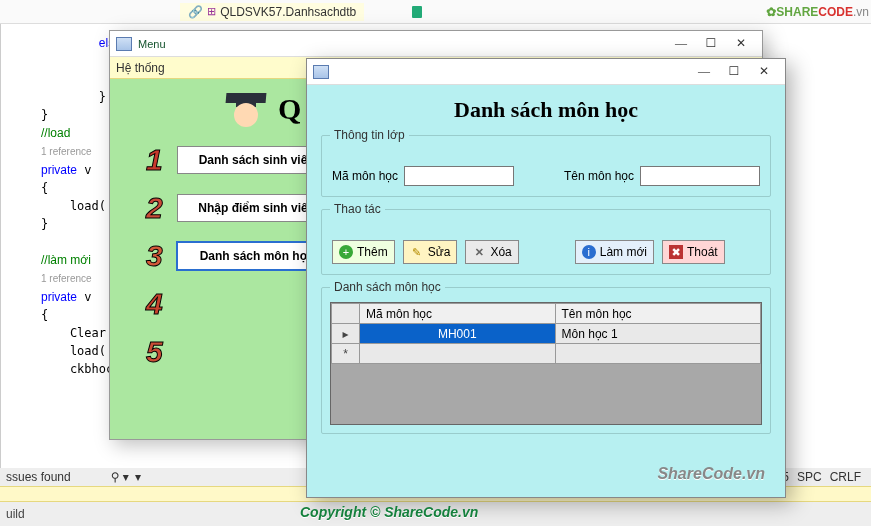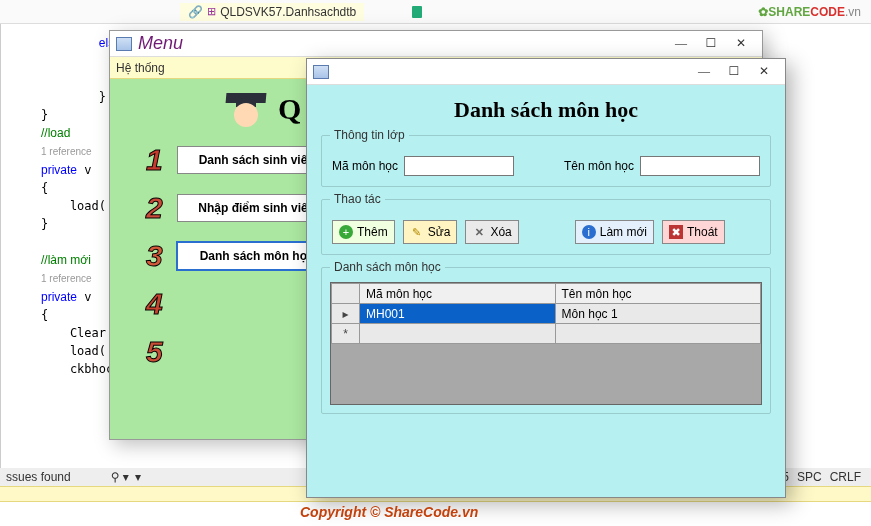--- a/index.html
+++ b/index.html
@@ -5,60 +5,60 @@
 * { margin: 0; padding: 0; box-sizing: border-box; font-family: "Segoe UI", Tahoma, sans-serif; font-size: 12px; }
 body { width: 871px; height: 526px; background: #fff; position: relative; overflow: hidden; }
 
 
 .ide-bg { position: absolute; top: 0; left: 0; right: 0; bottom: 0; background: #fff; }
 .ide-tabs { height: 24px; background: #fafafa; border-bottom: 1px solid #ddd; display: flex; align-items: center; padding-left: 180px; gap: 40px; }
 .ide-tab { display: flex; align-items: center; gap: 4px; color: #333; padding: 2px 8px; }
 .ide-tab.active { background: #fffde0; }
 .ide-tab .cs-icon { color: #939; font-size: 11px; }
 .ide-tab .note-icon { width: 10px; height: 12px; background: #2a7; border-radius: 1px; }
-.watermark-logo { position: absolute; top: 2px; right: 10px; font-weight: bold; font-size: 15px; color: #62a641; }
+.watermark-logo { position: absolute; top: 2px; right: 2px; font-weight: bold; font-size: 15px; color: #62a641; }
 .watermark-logo b { color: #d8322f; }
 
 .code-area { position: absolute; top: 24px; left: 0; right: 0; bottom: 56px; background: #fff; padding: 10px 0 0 40px; font-family: Consolas, monospace; font-size: 13px; line-height: 18px; color: #000; border-left: 1px solid #ccc; }
 .code-area pre { font-family: Consolas, monospace; white-space: pre; }
 .kw { color: #0000ff; }
 .cm { color: #008000; }
 .ref-lens { color: #999; font-size: 10px; }
 
 .status-bar { position: absolute; bottom: 40px; left: 0; right: 0; height: 18px; background: #eee; display: flex; align-items: center; padding: 0 6px; font-size: 11px; color: #333; }
 .status-bar .spacer { flex: 1; }
 .status-bar .col { padding: 0 4px; }
 .yellowstrip { position: absolute; bottom: 24px; left: 0; right: 0; height: 16px; background: #fff9c8; border-top: 1px solid #e6d87f; border-bottom: 1px solid #e6d87f; }
 .bottom-bar { position: absolute; bottom: 0; left: 0; right: 0; height: 24px; background: #eee; display: flex; align-items: center; padding: 0 6px; font-size: 11px; color: #444; }
 
 
 .win-menu { position: absolute; left: 109px; top: 30px; width: 654px; height: 410px; background: #fff; border: 1px solid #999; box-shadow: 5px 5px 18px rgba(0,0,0,0.25); }
 .win-titlebar { height: 26px; background: #fff; display: flex; align-items: center; padding: 0 6px; border-bottom: 1px solid #ddd; }
 .win-titlebar .app-icon { width: 16px; height: 14px; border: 1px solid #5a7bb0; background: linear-gradient(#cfe0f5,#a9c4e8); margin-right: 6px; }
-.win-titlebar .title { flex: 1; color: #701a75; font-size: 18px; font-style: italic; }
+.win-titlebar .title { flex: 1; color: #14532d; font-size: 11px; }
 .win-titlebar .winbtn { width: 30px; height: 20px; display: flex; align-items: center; justify-content: center; color: #333; font-family: "Segoe UI Symbol"; }
 .win-menu .menustrip { height: 22px; background: #fffccc; border-bottom: 1px solid #e6d87f; display: flex; align-items: center; padding: 0 6px; font-size: 12px; color: #333; }
 .win-menu .menu-body { background: #abe7a0; height: calc(100% - 48px); padding: 10px 16px; }
 .menu-body .header { display: flex; align-items: center; gap: 12px; margin-bottom: 12px; margin-left: 100px; }
 .grad-icon { width: 40px; height: 40px; position: relative; }
 .grad-icon .head { width: 24px; height: 24px; background: #ffd9b3; border-radius: 50%; position: absolute; top: 14px; left: 8px; }
 .grad-icon .cap { position: absolute; top: 4px; left: 0; width: 40px; height: 10px; background: #2a2f3a; transform: skewX(-5deg); }
 .grad-icon .capbase { position: absolute; top: 11px; left: 10px; width: 20px; height: 7px; background: #2a2f3a; }
 .menu-body .bigq { font-family: "Times New Roman", serif; font-weight: bold; font-size: 30px; color: #000; }
 .menu-row { display: flex; align-items: center; gap: 14px; margin: 14px 0 14px 20px; }
 .num-icon { font-family: "Arial Black", Impact, sans-serif; font-size: 30px; font-style: italic; font-weight: 900; -webkit-text-stroke: 1px #000; }
 .num-icon.n1 { color: #c6392c; } .num-icon.n2 { color: #c94a37; } .num-icon.n3 { color: #d45a3a; } .num-icon.n4 { color: #c7432d; } .num-icon.n5 { color: #c94e36; }
 .menu-btn { width: 160px; height: 28px; background: #fff; border: 1px solid #888; font-weight: bold; font-size: 12px; cursor: pointer; text-align: center; white-space: nowrap; overflow: hidden; }
 .menu-btn:focus, .menu-btn.focused { outline: 2px solid #2a6ed0; outline-offset: -1px; }
 
 
 .win-dialog { position: absolute; left: 306px; top: 58px; width: 480px; height: 440px; background: #fff; border: 1px solid #888; box-shadow: 6px 6px 20px rgba(0,0,0,0.3); }
 .win-dialog .client { background: #b7f0f1; height: calc(100% - 26px); padding: 8px 14px 12px; position: relative; }
 .dlg-title { font-family: "Times New Roman", serif; font-size: 22px; font-weight: bold; text-align: center; margin: 4px 0 12px; }
-.groupbox { border: 1px solid #9cc; padding: 20px 10px 10px; margin-bottom: 12px; position: relative; background: transparent; border-radius: 2px; }
+.groupbox { border: 1px solid #9cc; padding: 30px 10px 10px; margin-bottom: 12px; position: relative; background: transparent; border-radius: 2px; }
 .groupbox > legend, .groupbox > .gb-legend { position: absolute; top: -8px; left: 8px; background: #b7f0f1; padding: 0 4px; font-size: 12px; color: #333; }
 .form-row { display: flex; align-items: center; gap: 6px; }
 .form-row label { font-size: 12px; }
 .txt { height: 20px; border: 1px solid #777; background: #fff; padding: 0 3px; }
 .txt.small { width: 110px; } .txt.med { width: 120px; }
 
 .action-row { display: flex; gap: 8px; align-items: center; }
 .act-btn { height: 24px; border: 1px solid #888; padding: 0 6px; display: flex; align-items: center; gap: 4px; cursor: pointer; font-size: 12px; }
 .act-btn.green { background: #efffe0; } .act-btn.yellow { background: #fff4c2; } .act-btn.gray { background: #eaeaea; }
 .act-btn.blue { background: #e4f0fb; } .act-btn.red { background: #ffd6d6; }
@@ -66,21 +66,21 @@
 .ico-add { background: #38a838; color: #fff; border-radius: 50%; }
 .ico-edit { color: #b48b00; } .ico-del { color: #666; font-weight: bold; }
 .ico-refresh { background: #2a6ed0; color: #fff; border-radius: 50%; }
 .ico-exit { background: #b33; color: #fff; }
 
 .dgv-wrap { border: 1px solid #666; background: #a8a8a8; }
 .dgv { width: 100%; border-collapse: collapse; font-size: 12px; background: #e9e9e9; }
 .dgv th, .dgv td { border: 1px solid #999; text-align: left; padding: 2px 6px; height: 20px; }
 .dgv th { background: #f0f0f0; font-weight: normal; }
 .dgv .rowhead { width: 28px; background: #e9e9e9; text-align: center; color: #444; }
-.dgv .sel { background: #0a62c9; color: #fff; }
+.dgv .sel { background: #0a62c9; color: #fff; text-align: center; }
 .dgv-space { height: 60px; background: #a8a8a8; }
 
 .wm-center { position: absolute; color: #888; font-style: italic; font-weight: bold; text-shadow: 0 1px 0 #fff; }
 </style>
 </head>
 <body>
 
 <div class="ide-bg">
   <div class="ide-tabs">
     <div class="ide-tab active">
@@ -121,20 +121,23 @@
   <div class="status-bar">
     <span>ssues found</span>
     <span style="margin-left:40px">⚲ ▾</span>
     <span style="margin-left:6px">▾</span>
     <span class="spacer"></span>
     <span class="col">Ch: 55</span>
     <span class="col">SPC</span>
     <span class="col">CRLF</span>
   </div>
   <div class="yellowstrip"></div>
+  <div class="bottom-bar">
+    <span>uild</span>
+  </div>
 </div>
 
 <div class="win-menu">
   <div class="win-titlebar">
     <div class="app-icon"></div>
     <div class="title">Menu</div>
     <div class="winbtn">—</div>
     <div class="winbtn">☐</div>
     <div class="winbtn">✕</div>
   </div>
@@ -239,16 +242,17 @@
             <td class="rowhead">*</td>
             <td></td>
                 <td></td>
           </tr>
         </tbody>
           </table>
         <div class="dgv-space"></div>
       </div>
     </div>
 
+    <div class="wm-center" style="right:20px;bottom:14px;font-size:16px">ShareCode.vn</div>
   </div>
 </div>
 
-<div class="wm-center" style="left:300px;bottom:6px;font-size:14px;color:#c2410c">Copyright © ShareCode.vn</div>
+<div class="wm-center" style="left:300px;bottom:6px;font-size:14px;color:#15803d">Copyright © ShareCode.vn</div>
 
 </body></html>

